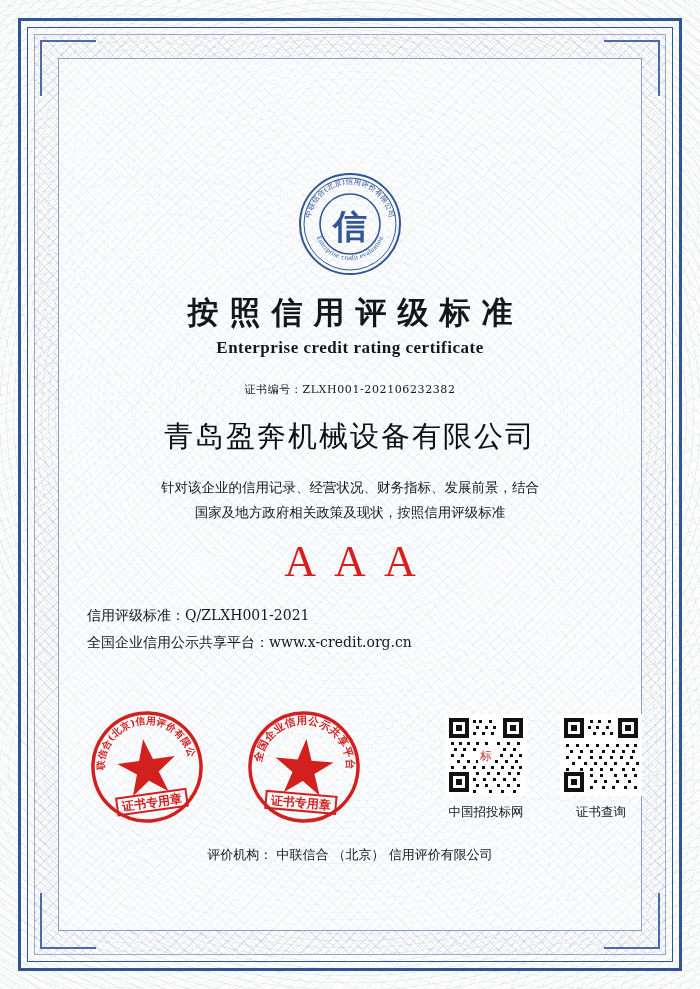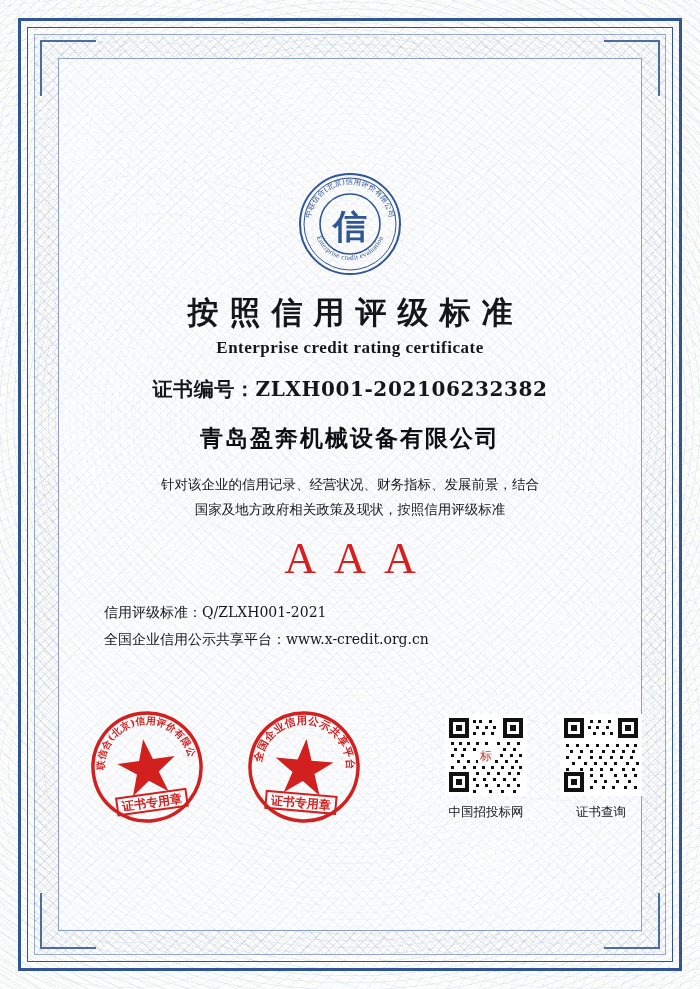--- a/index.html
+++ b/index.html
@@ -108,33 +108,32 @@
     margin-top: 4px;
     font-family: "Liberation Serif", serif;
     font-size: 17px;
     font-weight: bold;
     font-style: normal;
     letter-spacing: .5px;
     color: #14161a;
   }
 
   .cert-no {
-    margin-top: 18px;
-    font-family: "DejaVu Serif", "Liberation Serif", serif;
-    font-size: 20px;
+    margin-top: 24px;
+    font-family: "DejaVu Serif", "Liberation Serif", serif;
+    font-size: 11px;
     color: #14161a;
     letter-spacing: .6px;
-    font-weight: bold;
   }
 
   .company {
     margin-top: 20px;
     font-family: "DejaVu Serif", "Liberation Serif", serif;
-    font-size: 23px;
-    font-weight: bold;
+    font-size: 29px;
+    font-weight: normal;
     letter-spacing: 2px;
     color: #0d0f12;
   }
 
   .statement {
     margin-top: 18px;
     font-family: "DejaVu Serif", "Liberation Serif", serif;
     font-size: 13.5px;
     line-height: 25px;
     color: #14161a;
@@ -147,21 +146,21 @@
     font-size: 44px;
     font-weight: normal;
     letter-spacing: 18px;
     text-indent: 18px;
     color: #d81f1f;
     line-height: 1.15;
   }
 
   .details {
     margin-top: 14px;
-    padding-left: 44px;
+    padding-left: 27px;
     text-align: left;
     font-family: "DejaVu Serif", "Liberation Serif", serif;
     font-size: 14px;
     line-height: 27px;
     color: #14161a;
   }
   .details .row { white-space: nowrap; }
 
   
   .bottom-row {
@@ -471,14 +470,15 @@
               <rect x="64" y="72" width="3" height="3"></rect>
               <rect x="74" y="72" width="3" height="3"></rect>
           </g>
         </svg>
       </div>
 
       <div class="qr-label qr-label-1">中国招投标网</div>
       <div class="qr-label qr-label-2">证书查询</div>
     </div>
 
+    <div class="issuer">评价机构： 中联信合 （北京） 信用评价有限公司</div>
   </div>
 </div>
 
 </body></html>

